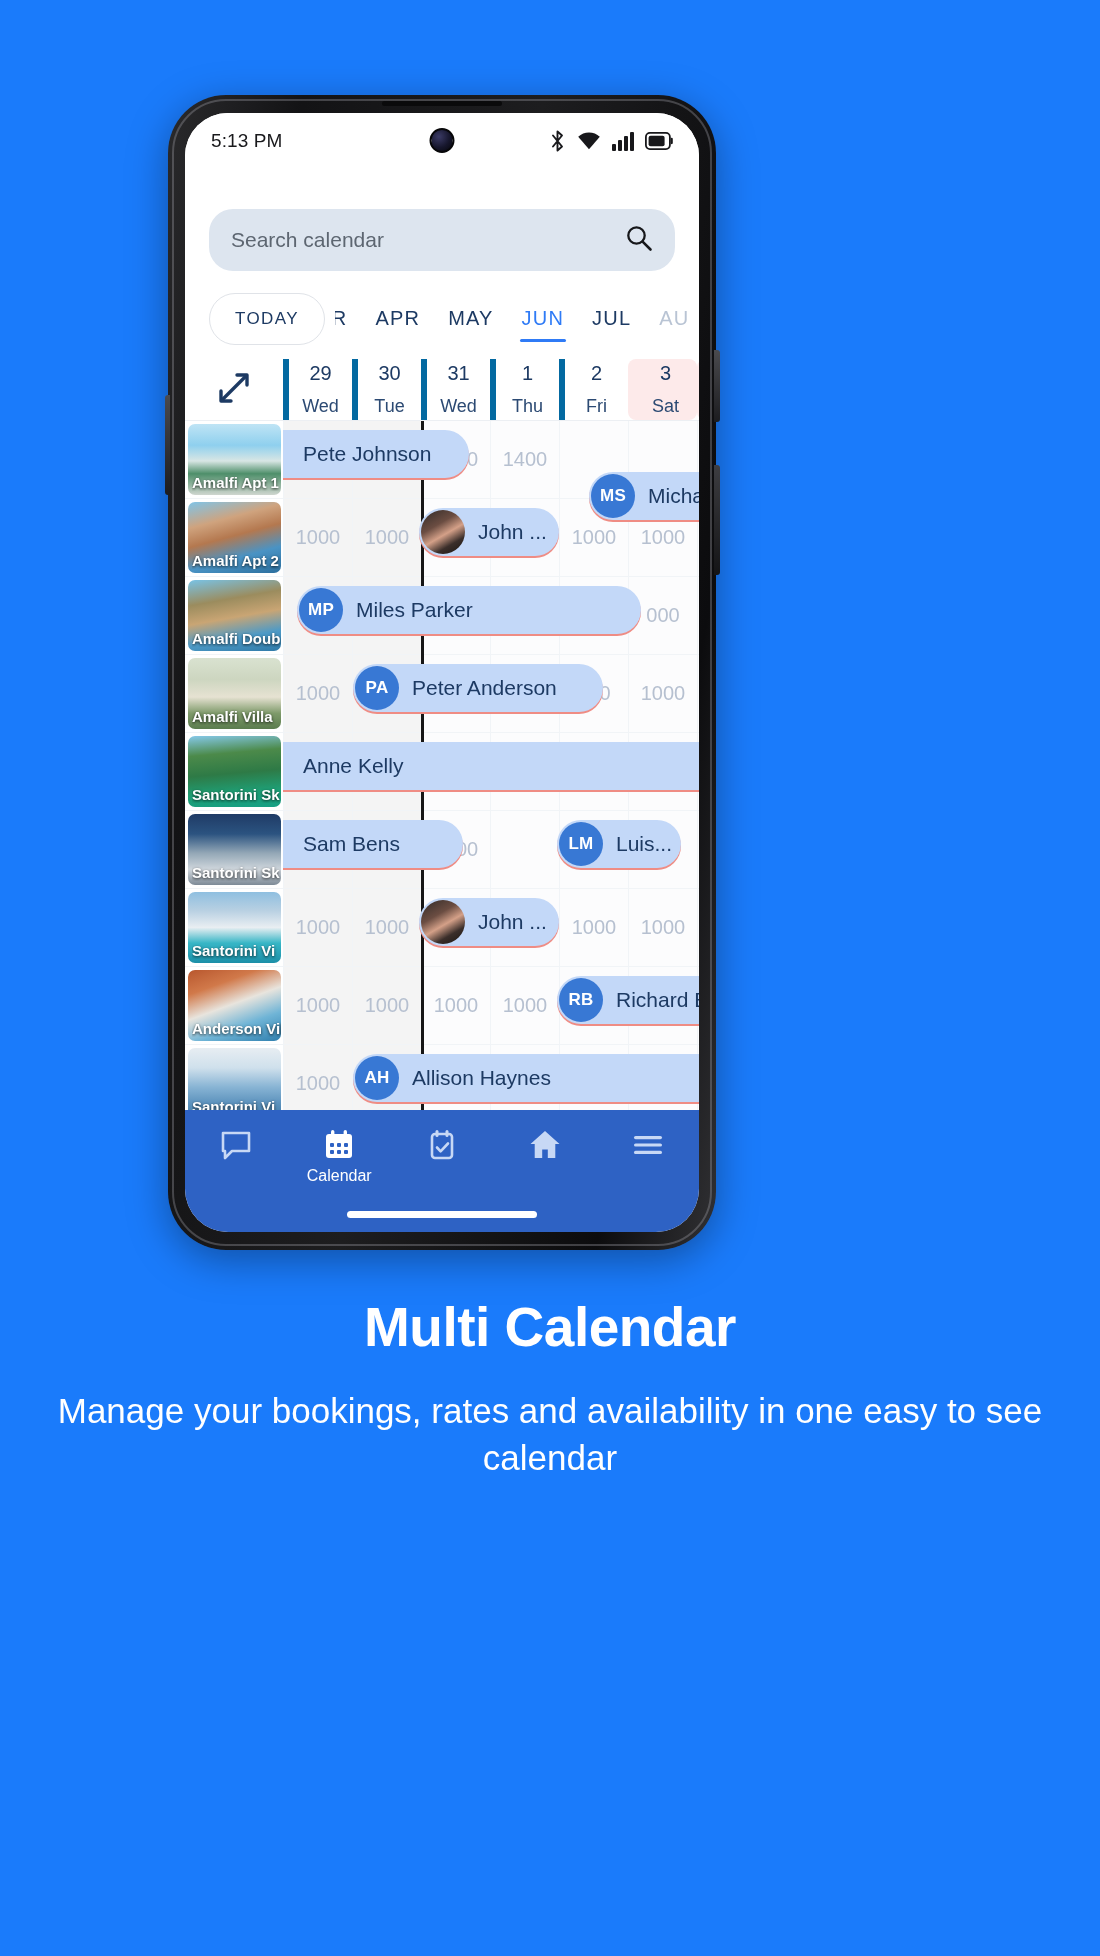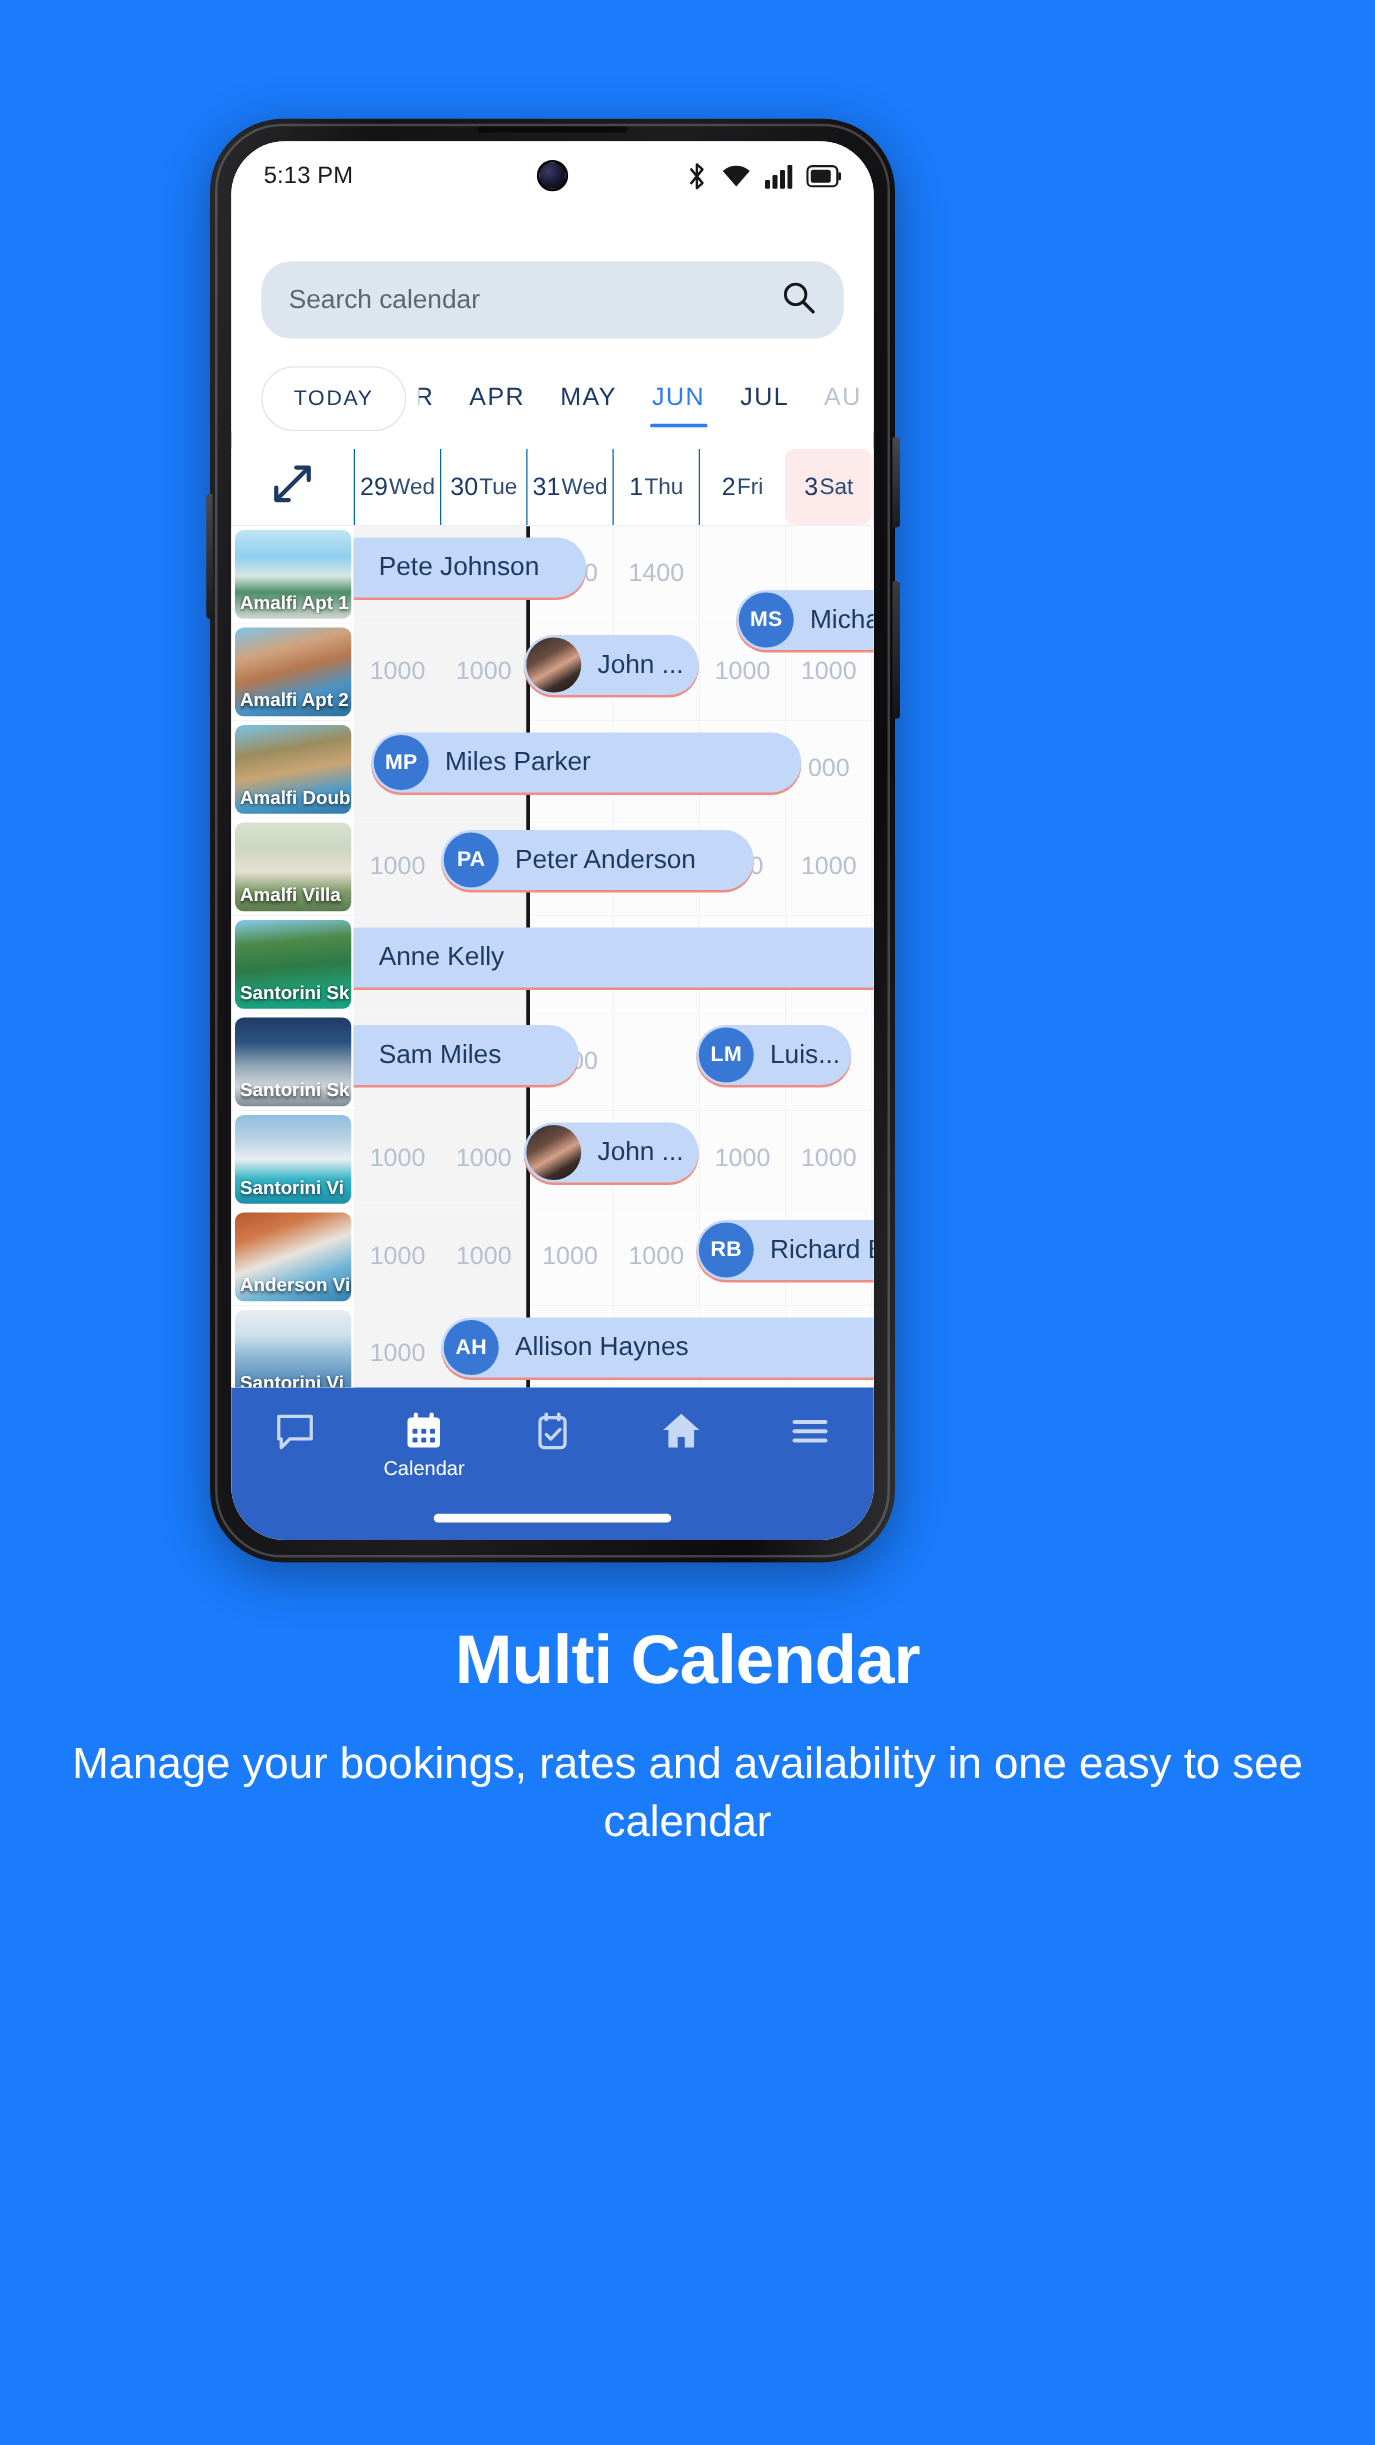--- a/index.html
+++ b/index.html
@@ -198,26 +198,26 @@
     border-bottom: 1px solid #eceff3;
   }
   .expand-cell {
     flex: 0 0 98px;
     display: flex;
     align-items: center;
     justify-content: center;
   }
   .day-col-head {
     flex: 0 0 69px;
-    border-left: 1px solid #0369a1;
-    display: flex;
-    flex-direction: row;
+    border-left: 6px solid #0369a1;
+    display: flex;
+    flex-direction: column;
     align-items: center;
     justify-content: center;
-    gap: 1px;
+    gap: 13px;
   }
   .day-col-head.weekend {
     background: #fdeaea;
     border-radius: 8px;
     border-left-color: transparent;
   }
   .dnum { font-size: 20px; color: #1d3a63; line-height: 1; }
   .dname { font-size: 18px; color: #2c4a73; line-height: 1.15; }
 
   .cal-body { position: relative; }
@@ -595,21 +595,21 @@
             <div class="rate-cells">
               <div class="rate-cell past"></div>
               <div class="rate-cell past">000</div>
               <div class="rate-cell">1000</div>
               <div class="rate-cell"></div>
               <div class="rate-cell"></div>
               <div class="rate-cell">000</div>
               <div class="rate-cell"></div>
             </div>
             <div class="booking square-left noavatar" style="left: 98px; width: 180px;">
-              <div class="bname">Sam Miles</div>
+              <div class="bname">Sam Bens</div>
             </div>
             <div class="booking" style="left: 372px; width: 124px;">
               <div class="avatar">LM</div>
               <div class="bname">Luis...</div>
             </div>
           </div>
           <div class="cal-row">
             <div class="thumb-cell">
               <div class="thumb" style="background: linear-gradient(rgb(143, 191, 224) 0%, rgb(184, 208, 226) 26%, rgb(233, 238, 242) 50%, rgb(55, 182, 198) 72%, rgb(28, 143, 168) 100%);">
                 <div class="thumb-label">Santorini Vi</div>

